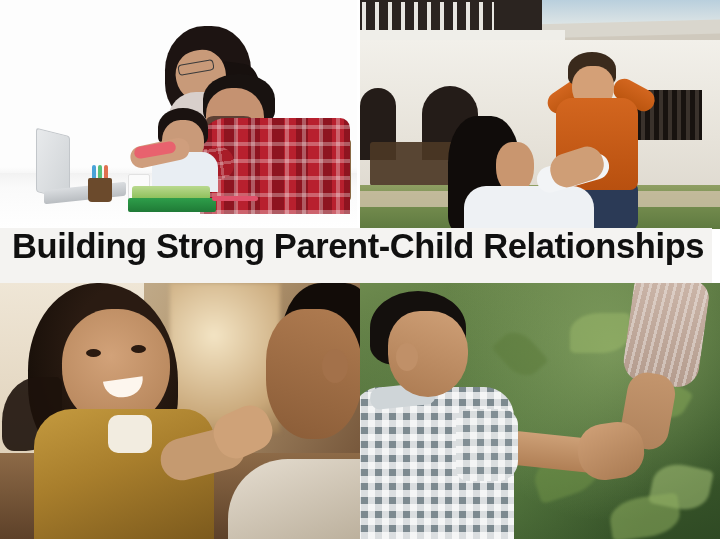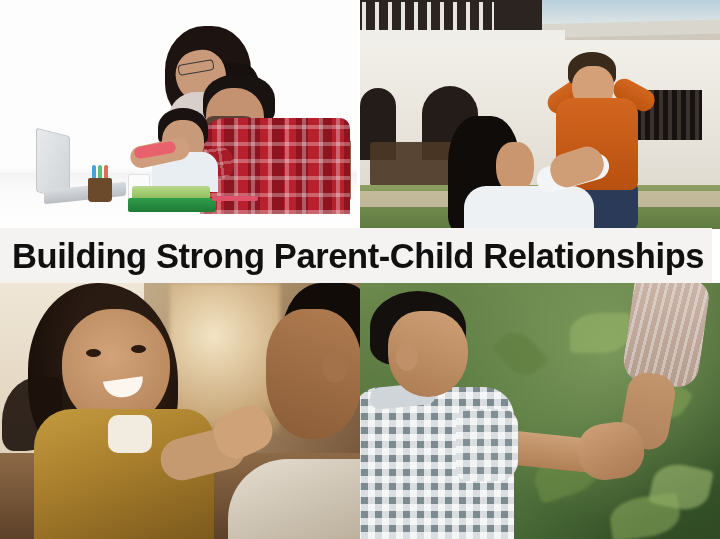--- a/index.html
+++ b/index.html
@@ -408,21 +408,21 @@
     border-radius: 14px 18px 22px 22px; transform: rotate(8deg);
   }
 
   
   .title-band {
     position: absolute;
     left: 0; top: 228px;
     width: 712px; height: 55px;
     background: #f4f3f1;
     display: flex;
-    align-items: center;
+    align-items: flex-start;
     box-sizing: border-box;
     padding: 0 8px 0 12px;
     z-index: 5;
   }
   .title-text {
     font-family: "Liberation Sans", sans-serif;
     font-weight: bold;
     font-size: 35px;
     line-height: 1;
     letter-spacing: -0.4px;

